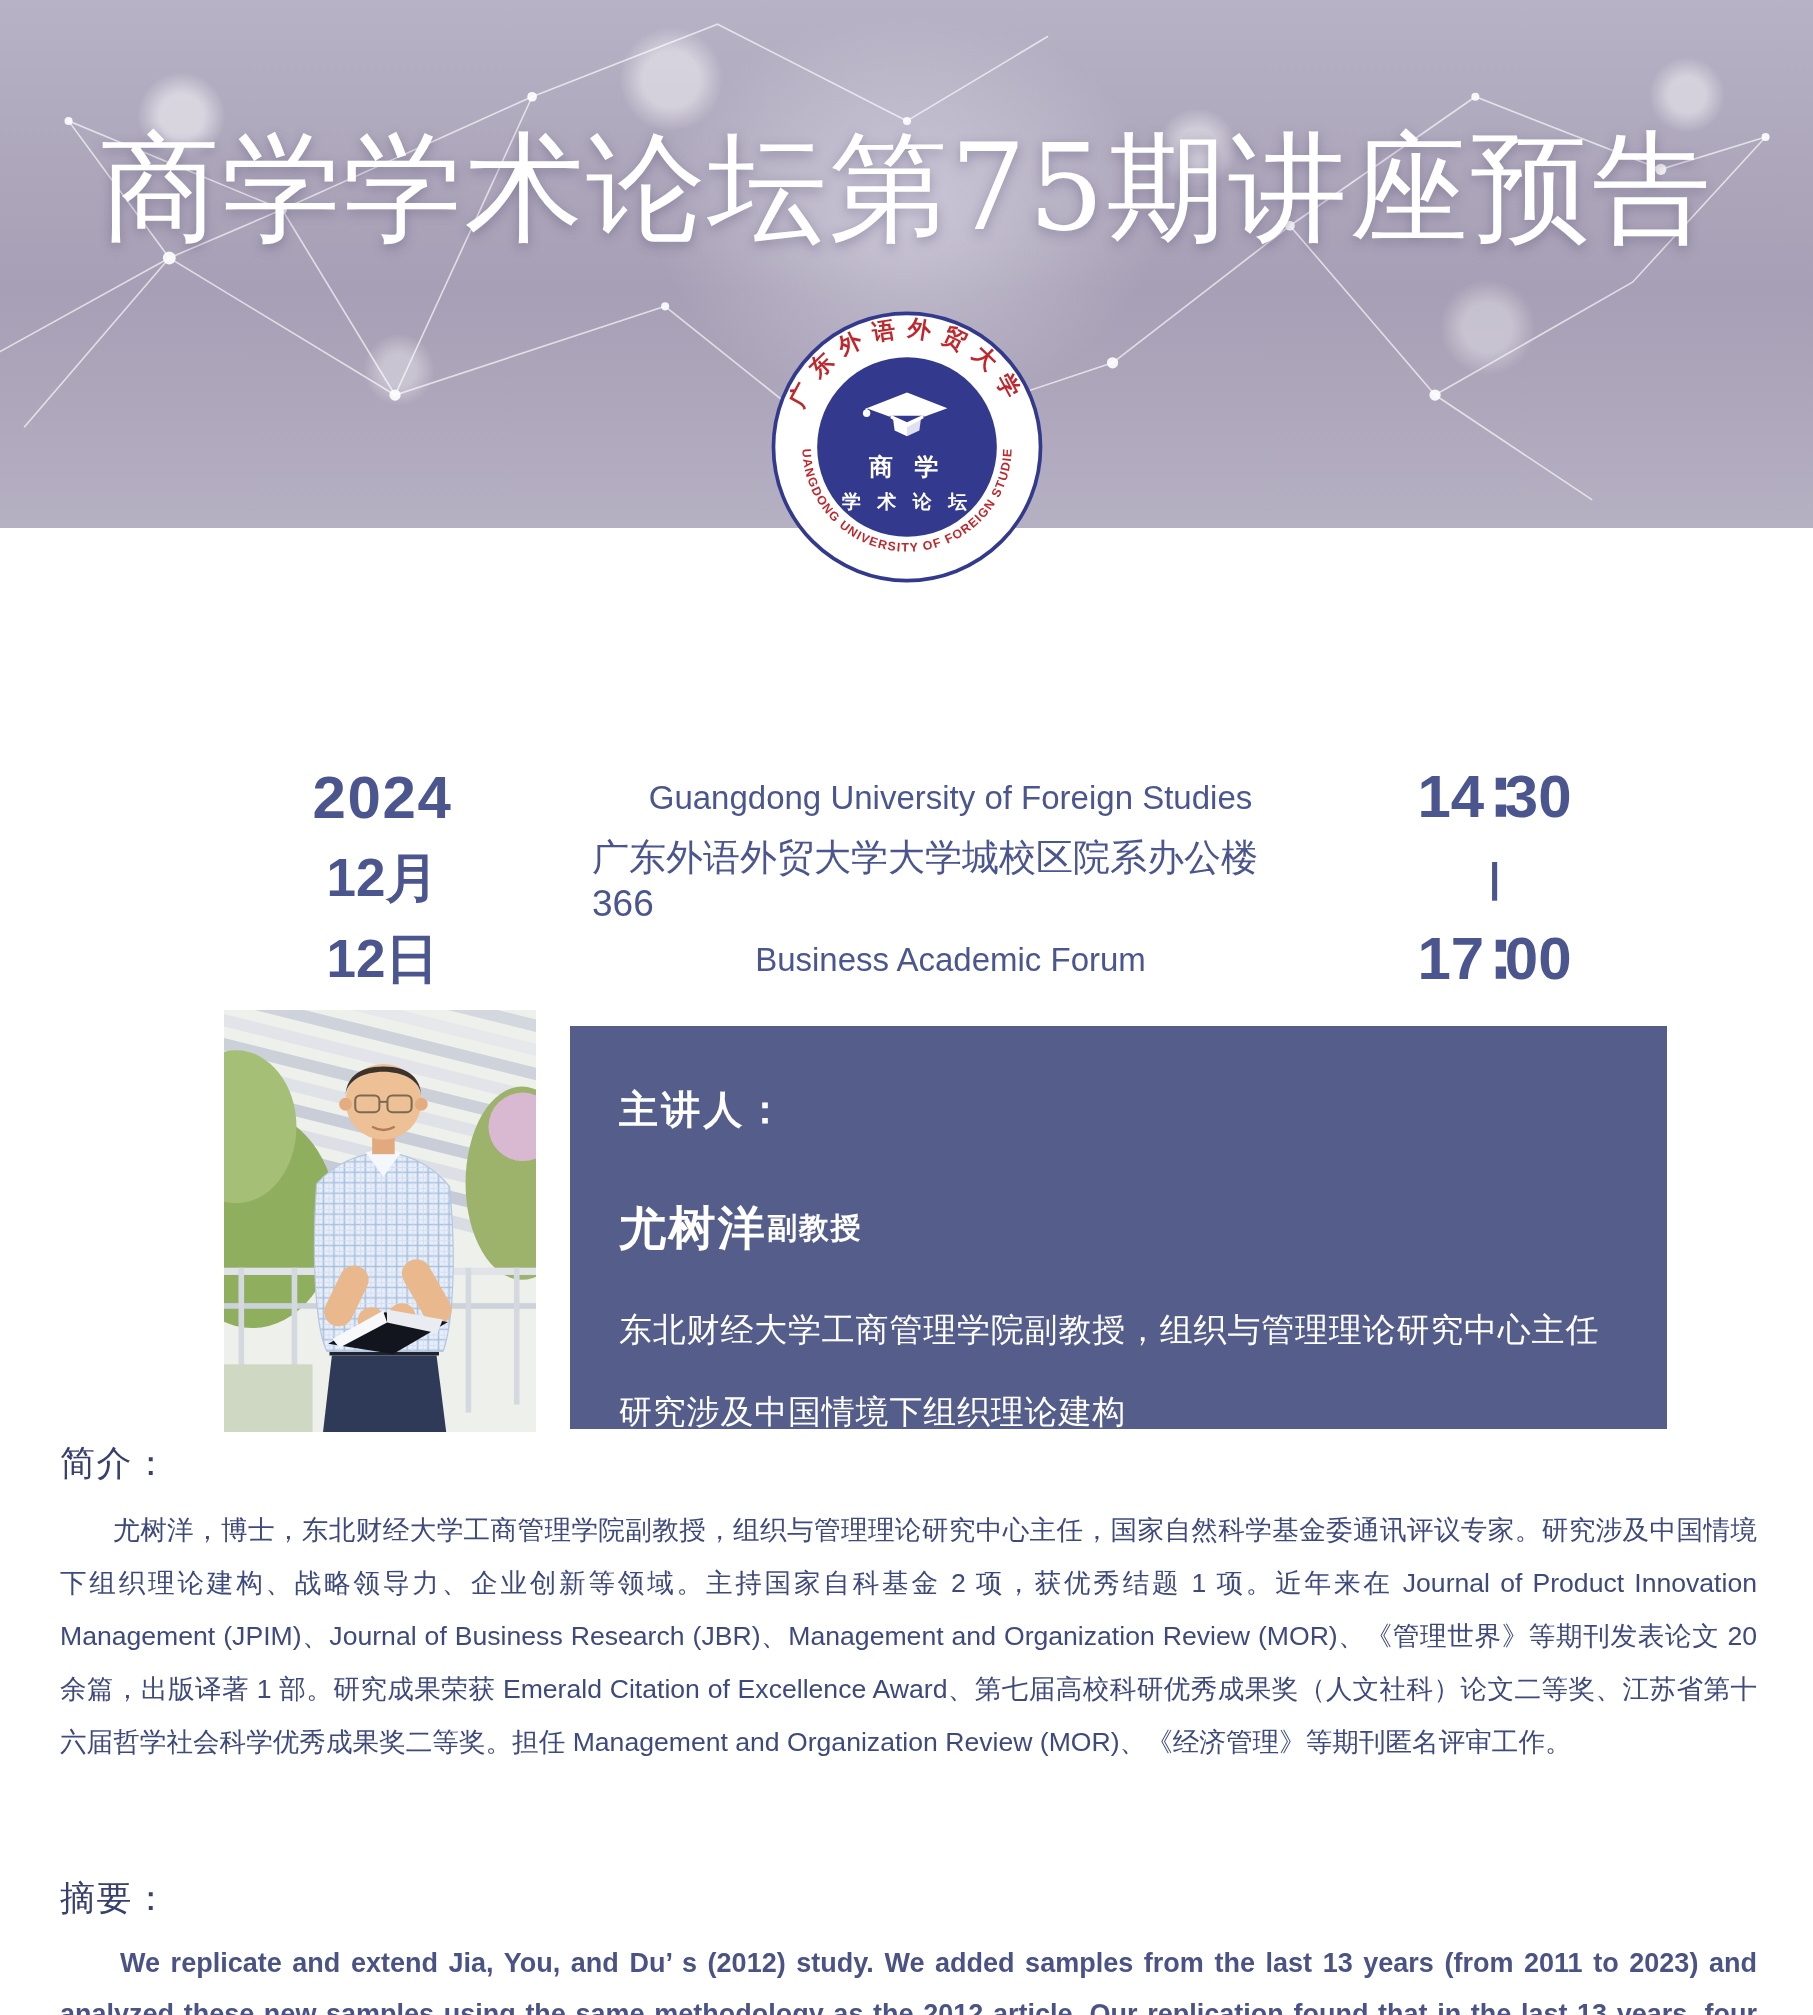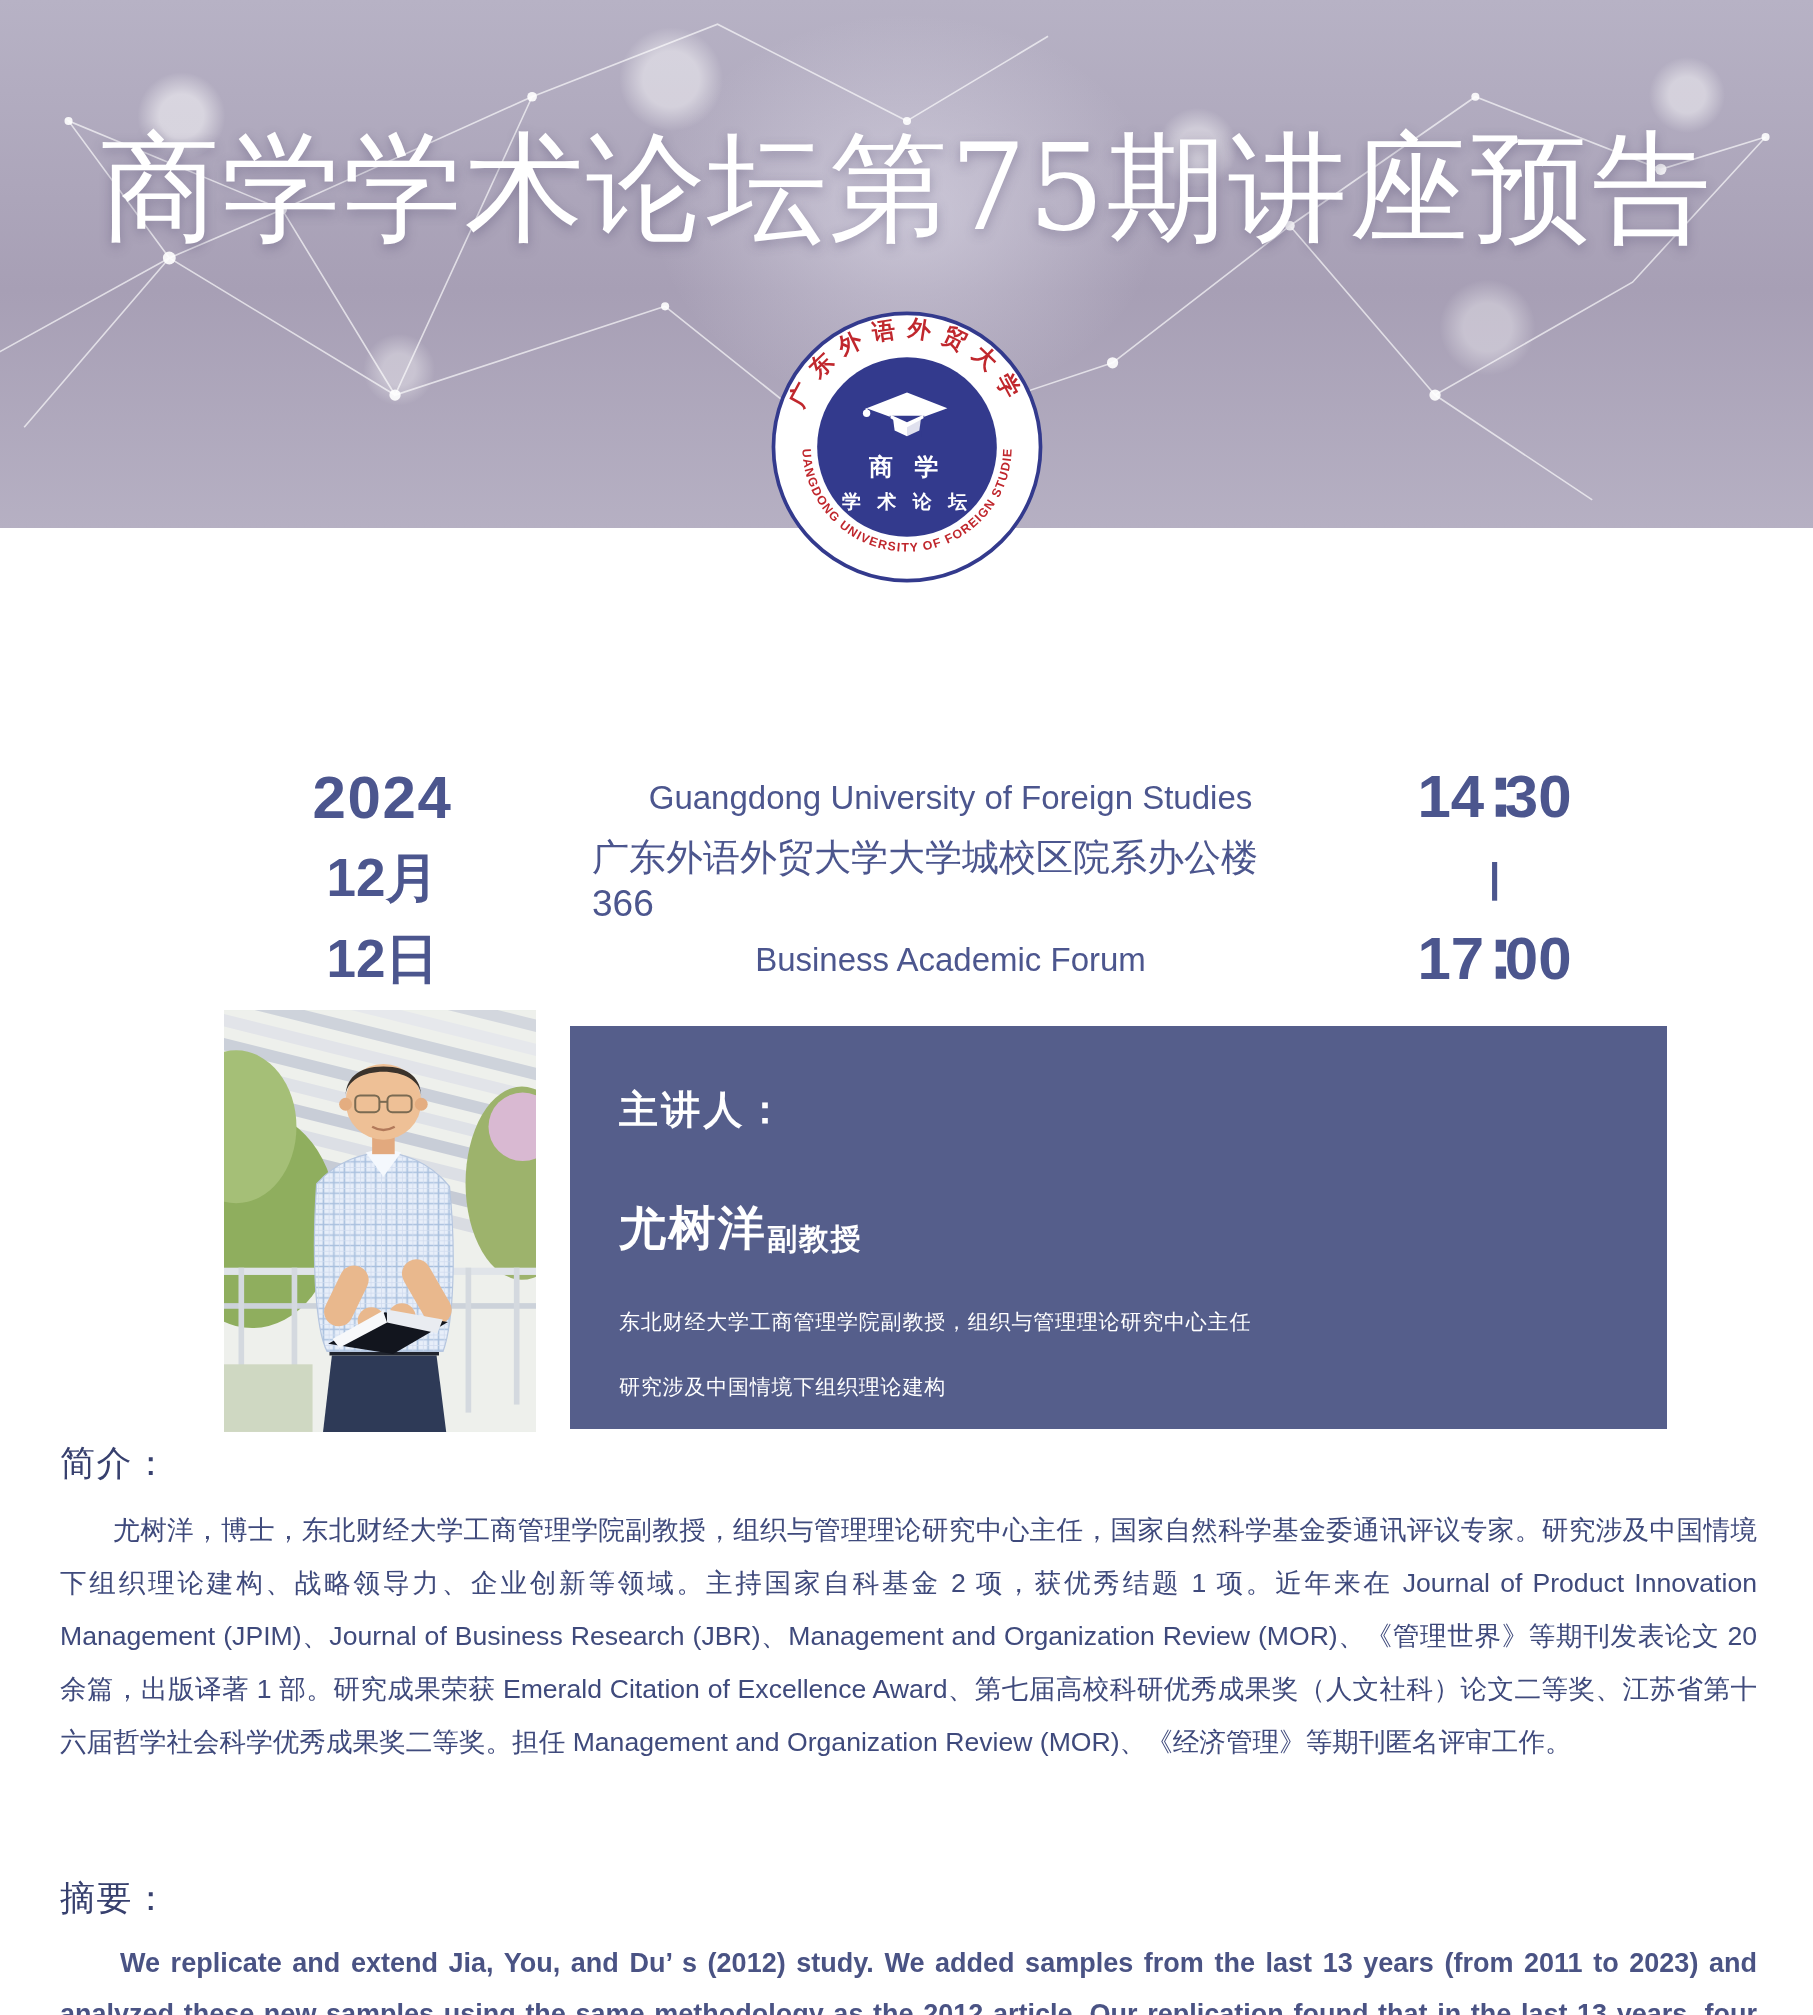--- a/index.html
+++ b/index.html
@@ -39,24 +39,24 @@
   .info .ven-en,.info .forum{font-size:33px}
   .info .ven-zh{font-size:37px;font-weight:normal}
   .info .time{font-size:60px;font-weight:bold}
   .info .sep{font-size:40px;font-weight:bold}
 
   
   .photo{position:absolute;left:224px;top:1010px;width:312px;height:422px;z-index:1;overflow:hidden;background:#e9ece7}
   .panel{position:absolute;left:570px;top:1026px;width:1097px;height:403px;z-index:1;background:#555e8b;color:#ffffff;
     padding:57px 36px 0 49px}
   .panel .lead{font-size:39px;font-weight:bold;letter-spacing:3.2px}
-  .panel .name-row{margin-top:60px;display:flex;align-items:flex-end}
+  .panel .name-row{margin-top:60px;display:flex;align-items:center}
   .panel .name{font-size:47px;font-weight:bold;letter-spacing:2.4px}
   .panel .degree{font-size:30px;font-weight:bold;letter-spacing:1.6px}
-  .panel .affil{font-size:21px;letter-spacing:0.8px}
+  .panel .affil{font-size:33px;letter-spacing:0.8px}
   .panel .affil.a1{margin-top:48px}
   .panel .affil.a2{margin-top:37px}
 
   
   .bio{position:absolute;left:60px;top:1440px;width:1697px;z-index:1}
   .abstract{position:absolute;left:60px;top:1875px;width:1697px;z-index:1}
   .sec-h{font-size:35px;font-weight:normal;color:#37406e;letter-spacing:1.6px}
   .bio p{margin-top:17px;font-size:26.6px;line-height:53px;text-align:justify;text-indent:2em;color:#3f4a7c}
   .abstract p{margin-top:16px;font-size:27px;line-height:51px;text-align:justify;text-indent:60px;color:#4a5384;font-weight:bold}
 </style>

